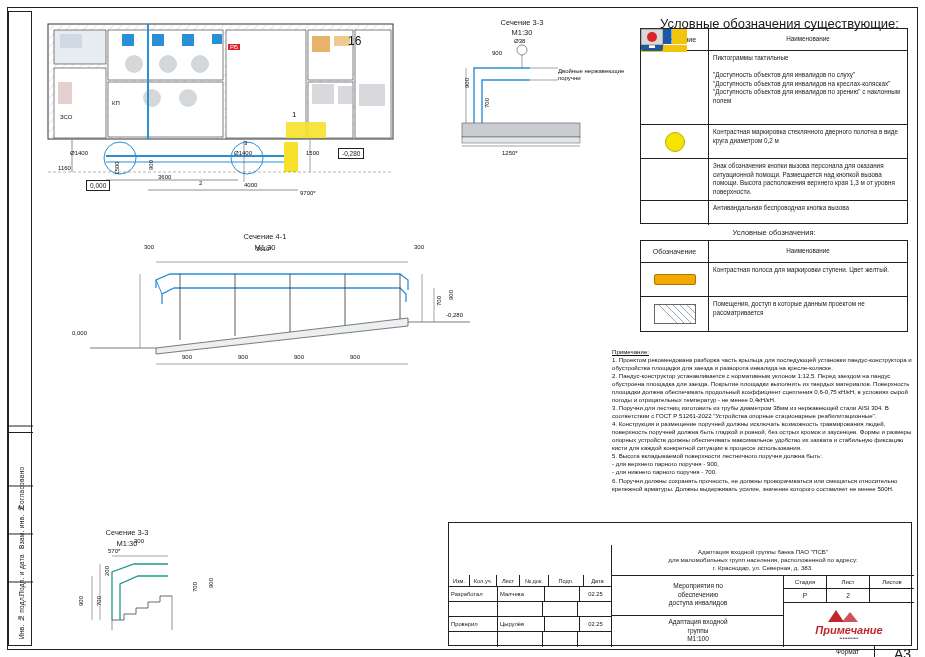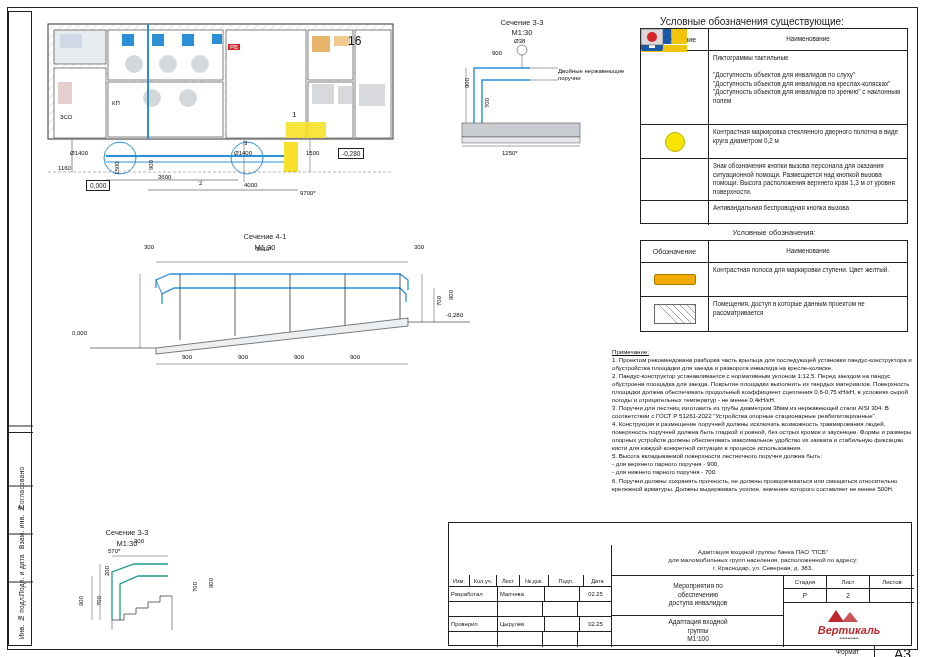--- a/index.html
+++ b/index.html
@@ -211,21 +211,21 @@
     </svg>
     <div class="dimtxt" style="left:36px;top:20px;">570*</div>
     <div class="dimtxt" style="left:62px;top:10px;">300</div>
     <div class="dimtxt" style="left:30px;top:40px;transform:rotate(-90deg);">200</div>
     <div class="dimtxt" style="left:4px;top:70px;transform:rotate(-90deg);">900</div>
     <div class="dimtxt" style="left:22px;top:70px;transform:rotate(-90deg);">700</div>
     <div class="dimtxt" style="left:118px;top:56px;transform:rotate(-90deg);">700</div>
     <div class="dimtxt" style="left:134px;top:52px;transform:rotate(-90deg);">900</div>
   </div>
 
-  <div class="abs" style="left:660px;top:16px;font-size:10px;">Условные обозначения существующие:</div>
+  <div class="abs" style="left:660px;top:16px;font-size:13px;">Условные обозначения существующие:</div>
   <div class="legend" style="left:640px;top:28px;width:268px;height:196px;">
     <div class="row" style="height:22px;">
       <div class="c1 t7">Обозначение</div>
       <div class="c2 ctr t7" style="display:flex;align-items:center;justify-content:center;">Наименование</div>
     </div>
     <div class="row" style="height:74px;">
       <div class="c1">
         <svg width="46" height="24">
           <rect x="0" y="0" width="15" height="15" fill="#1a58a8"></rect>
             <rect x="15.5" y="0" width="15" height="15" fill="#1a58a8"></rect>
@@ -356,21 +356,21 @@
       <div style="width:42px;border-right:1px solid #222;display:flex;align-items:center;justify-content:center;">Р</div>
       <div style="width:42px;border-right:1px solid #222;display:flex;align-items:center;justify-content:center;">2</div>
       <div style="flex:1;display:flex;align-items:center;justify-content:center;"></div>
     </div>
 
     <div style="position:absolute;left:334px;top:79px;width:130px;height:45px;border-left:1px solid #222;display:flex;align-items:center;justify-content:center;flex-direction:column;">
       <svg width="50" height="16" style="position:relative;">
           <polygon points="4,14 12,2 20,14" fill="#c0272d"></polygon>
           <polygon points="18,14 26,4 34,14" fill="#c0272d" opacity="0.8"></polygon>
         </svg>
-      <div class="logo-red" style="font-size:11px;font-style:italic;">Вертикаль</div>
+      <div class="logo-red" style="font-size:11px;font-style:italic;">Примечание</div>
       <div style="font-size:4.5px;color:#555;">••••••••••••</div>
     </div>
   </div>
 
   <div class="abs" style="left:836px;top:648px;font-size:6.5px;">Формат</div>
   <div class="abs" style="left:894px;top:646px;font-size:14px;">А3</div>
   <div class="hline" style="left:820px;top:645px;width:92px;"></div>
   <div class="vline" style="left:874px;top:645px;height:12px;"></div>
 
 </div>

